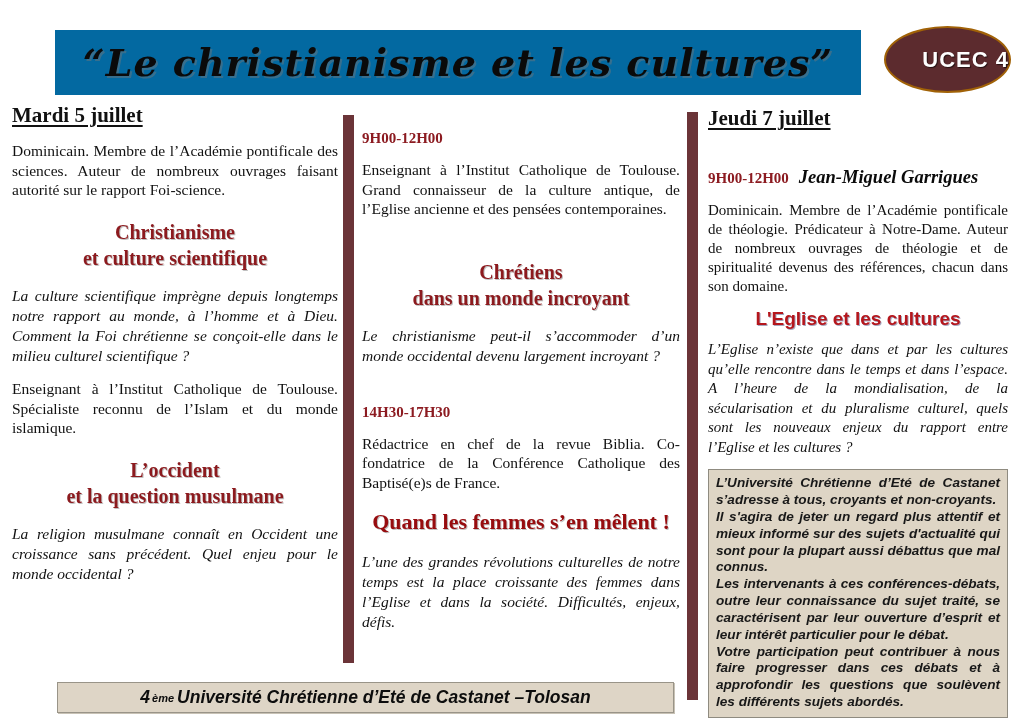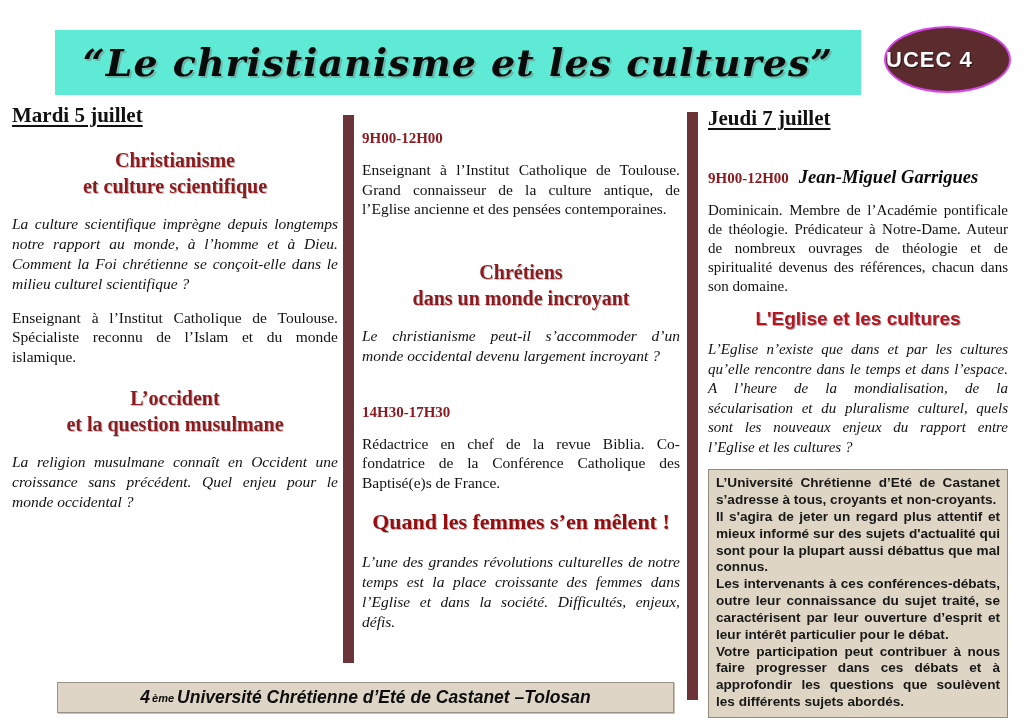--- a/index.html
+++ b/index.html
@@ -12,41 +12,41 @@
     height: 723px;
     background: #ffffff;
     overflow: hidden;
   }
 
   
   .banner {
     position: absolute;
     left: 55px; top: 30px;
     width: 806px; height: 65px;
-    background: #5eead4;
+    background: #0369a1;
     display: flex; align-items: center; justify-content: center;
   }
   .banner-title {
     font-family: "DejaVu Serif", serif;
     font-style: italic;
     font-weight: 800;
     font-size: 38px;
     letter-spacing: 1px;
     color: #0a0a0a;
     text-shadow: 2px 2px 0 rgba(120,120,120,0.45);
     white-space: nowrap;
   }
   .badge {
     position: absolute;
     left: 884px; top: 26px;
     width: 127px; height: 67px;
     background: #5c2b2e;
-    border: 2px solid #d946ef;
+    border: 2px solid #a16207;
     border-radius: 50%;
-    display: flex; align-items: center; justify-content: flex-start;
+    display: flex; align-items: center; justify-content: flex-end;
   }
   .badge span {
     color: #ffffff;
     font-family: "Liberation Sans", sans-serif;
     font-weight: bold;
     font-size: 22px;
     letter-spacing: 1px;
     text-shadow: 1px 1px 1px rgba(0,0,0,0.6);
   }
 
@@ -145,21 +145,21 @@
     background: #ded5c5;
     border: 1px solid #8f8b80;
     padding: 5px 7px 6px 7px;
     font-family: "Liberation Sans", sans-serif;
     font-weight: bold;
     font-size: 13.6px;
     line-height: 1.24;
     color: #181818;
     text-align: justify;
   }
-  .info-box p { margin: 0; }
+  .info-box p { margin: 0; font-style: italic; }
 
   
   .footer {
     position: absolute;
     left: 57px; top: 682px;
     width: 617px; height: 31px;
     background: #ded5c6;
     border: 1px solid #999488;
     box-shadow: 1px 1px 0 #c8c2b5;
     display: flex; align-items: center; justify-content: center;
@@ -182,20 +182,21 @@
   <div class="badge">
     <span>UCEC 4</span>
   </div>
 
   <div class="divider d1"></div>
   <div class="divider d2"></div>
 
   <section class="col col1">
     <h2 class="day">Mardi 5 juillet</h2>
 
+    <p class="bio">Dominicain. Membre de l’Académie pontificale des sciences. Auteur de nombreux ouvrages faisant autorité sur le rapport Foi-science.</p>
     <h3 class="topic">Christianisme
 et culture scientifique</h3>
     <p class="question">La culture scientifique imprègne depuis longtemps notre rapport au monde, à l’homme et à Dieu. Comment la Foi chrétienne se conçoit-elle dans le milieu culturel scientifique ?</p>
 
     <p class="bio">Enseignant à l’Institut Catholique de Toulouse. Spécialiste reconnu de l’Islam et du monde islamique.</p>
     <h3 class="topic">L’occident
 et la question musulmane</h3>
     <p class="question">La religion musulmane connaît en Occident une croissance sans précédent. Quel enjeu pour le monde occidental ?</p>
   </section>
 

